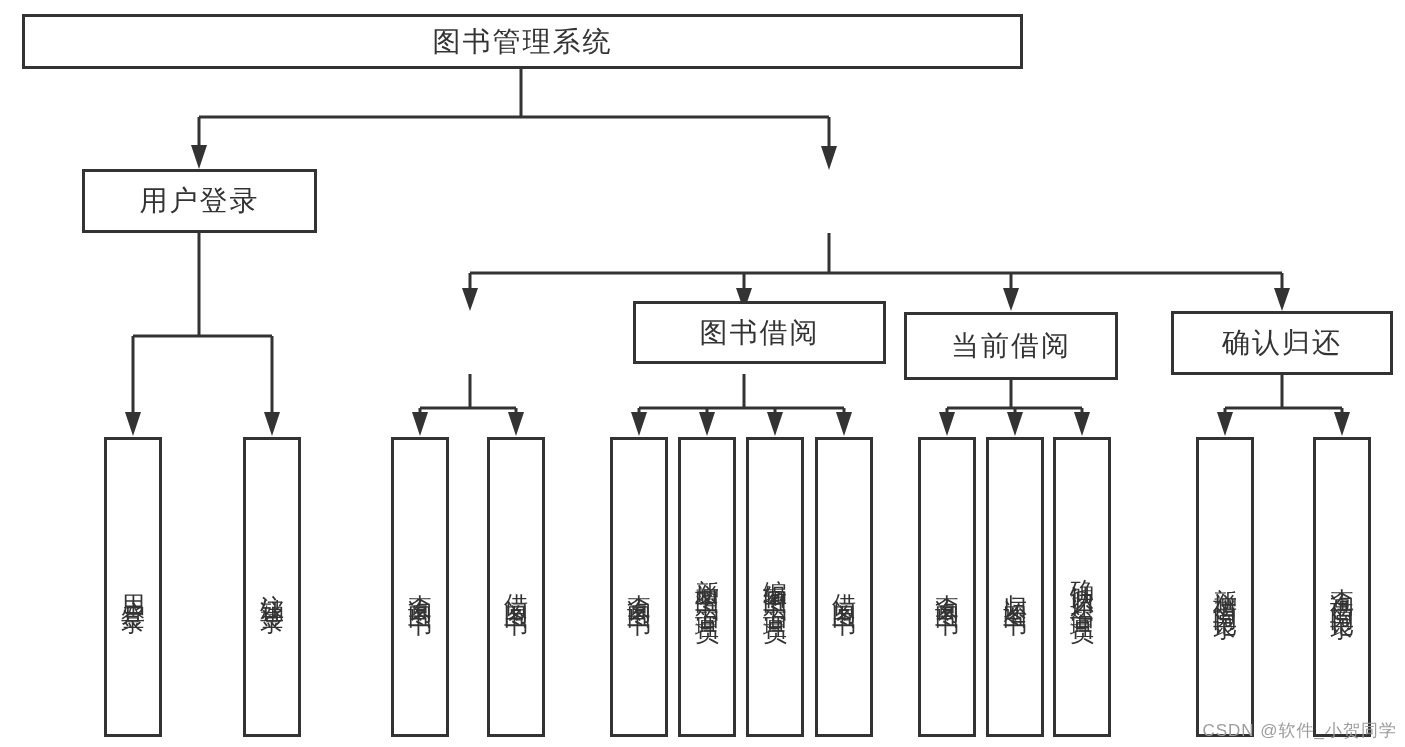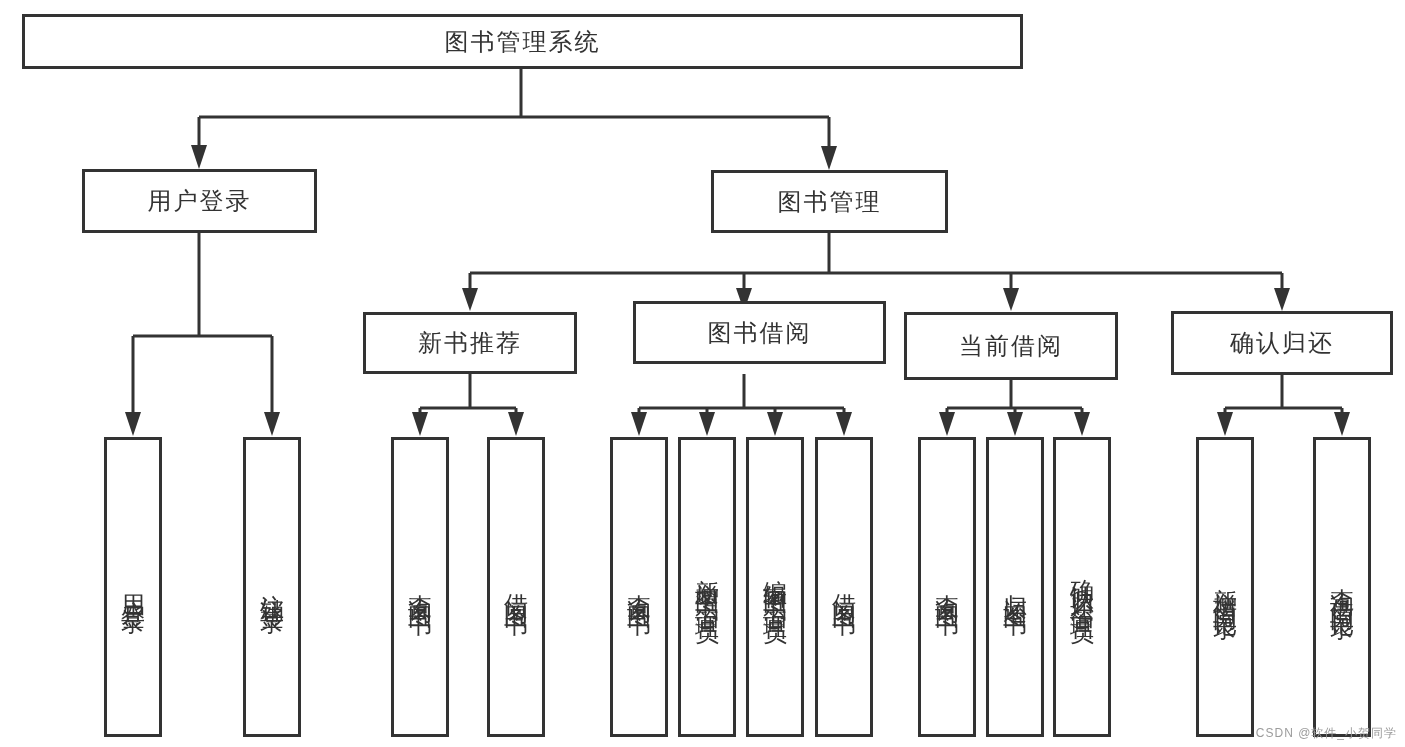--- a/index.html
+++ b/index.html
@@ -4,32 +4,32 @@
 <style>
   html,body{margin:0;padding:0;background:#ffffff;}
   .canvas{
     position:relative;width:1405px;height:747px;background:#ffffff;overflow:hidden;
     font-family:"Liberation Sans",sans-serif;color:#333333;
   }
   .wires{position:absolute;left:0;top:0;}
   .hbox{
     position:absolute;box-sizing:border-box;border:3px solid #333333;background:#ffffff;
     display:flex;align-items:center;justify-content:center;
-    font-size:24px;letter-spacing:2px;color:#333333;white-space:nowrap;
+    font-size:28px;letter-spacing:2px;color:#333333;white-space:nowrap;
   }
   .vbox{
     position:absolute;box-sizing:border-box;border:3px solid #333333;background:#ffffff;
     top:437px;height:300px;width:58px;
     display:flex;align-items:center;justify-content:center;
     writing-mode:vertical-rl;text-orientation:mixed;
     font-size:24px;letter-spacing:6px;color:#333333;line-height:1;
   }
   .watermark{
     position:absolute;right:8px;bottom:5px;
-    font-size:12px;letter-spacing:1px;color:#9c9c9c;white-space:nowrap;
+    font-size:17px;letter-spacing:1px;color:#9c9c9c;white-space:nowrap;
   }
 </style>
 </head>
 <body>
 
 <div class="canvas">
 
   <svg class="wires" width="1405" height="747" viewBox="0 0 1405 747">
     <g stroke="#333333" stroke-width="3" fill="none">
 
@@ -65,23 +65,21 @@
       <polygon points="1007,412 1023,412 1015,436"></polygon>
       <polygon points="1074,412 1090,412 1082,436"></polygon>
       <polygon points="1217,412 1233,412 1225,436"></polygon>
       <polygon points="1334,412 1350,412 1342,436"></polygon>
     </g>
   </svg>
 
   <div class="hbox" style="left:22px;top:14px;width:1001px;height:55px">图书管理系统</div>
 
   <div class="hbox" style="left:82px;top:169px;width:235px;height:64px">用户登录</div>
-  <div class="hbox" style="left:711px;top:170px;width:237px;height:63px">图书管理</div>
 
-  <div class="hbox" style="left:363px;top:312px;width:214px;height:62px">新书推荐</div>
   <div class="hbox" style="left:633px;top:301px;width:253px;height:63px">图书借阅</div>
   <div class="hbox" style="left:904px;top:312px;width:214px;height:68px">当前借阅</div>
   <div class="hbox" style="left:1171px;top:311px;width:222px;height:64px">确认归还</div>
 
   <div class="vbox" style="left:104px">用户登录</div>
   <div class="vbox" style="left:243px">注销登录</div>
   <div class="vbox" style="left:391px">查询图书</div>
   <div class="vbox" style="left:487px">借阅图书</div>
   <div class="vbox" style="left:610px">查询图书</div>
   <div class="vbox" style="left:678px">新增图书（管理员）</div>

